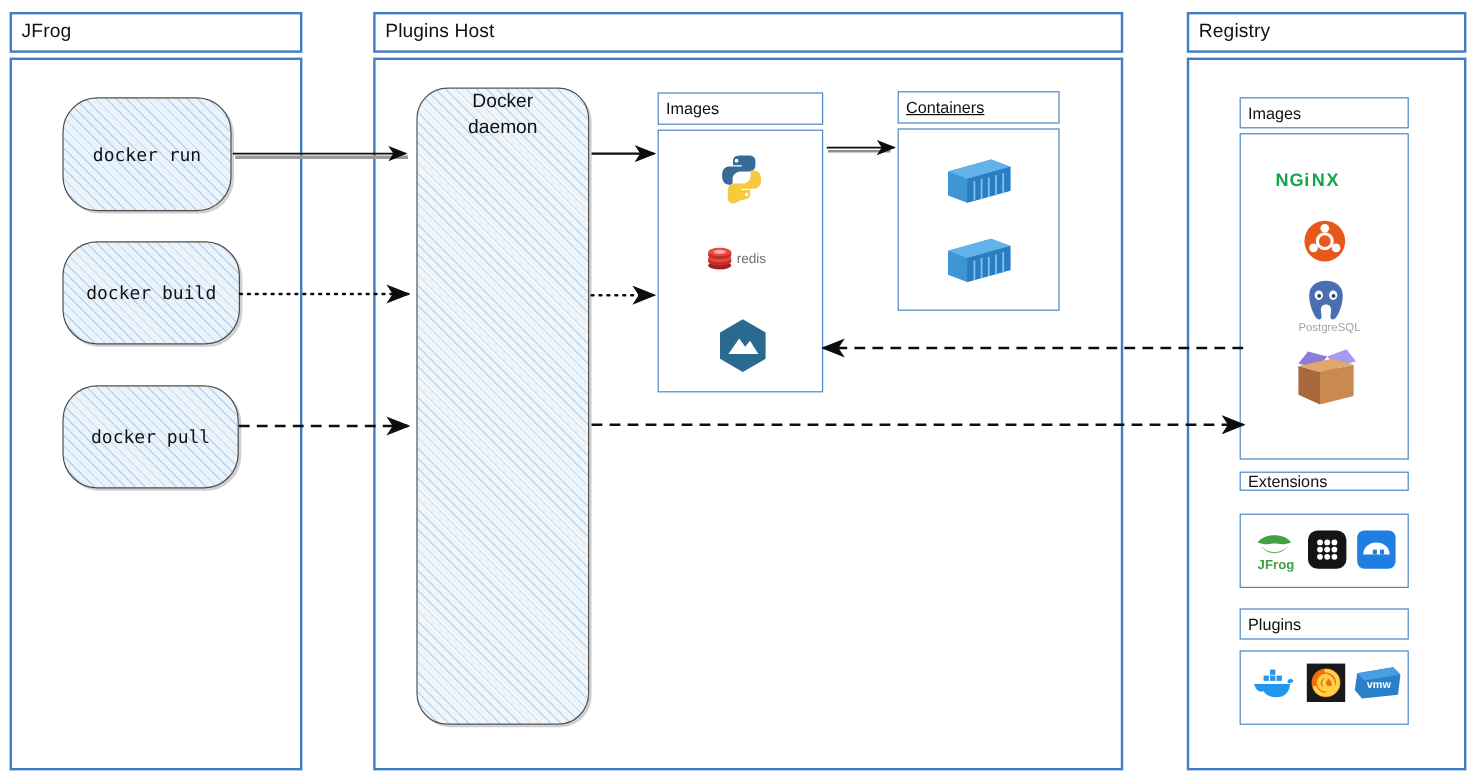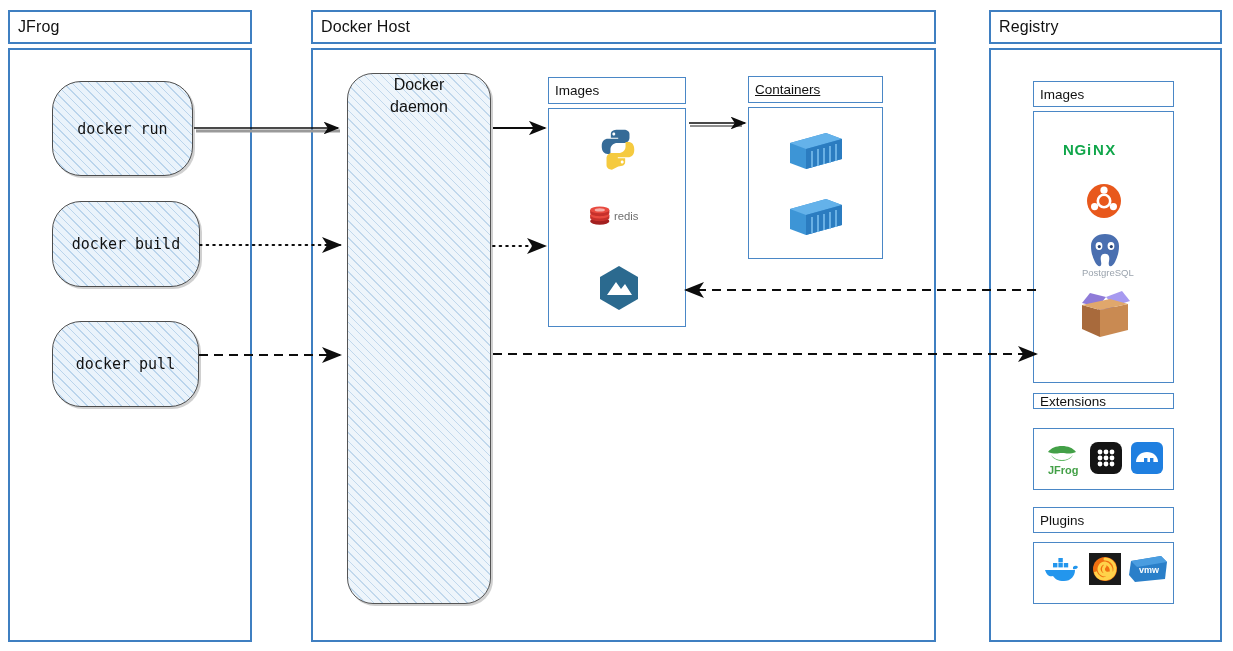--- a/index.html
+++ b/index.html
@@ -138,21 +138,21 @@
     <span>docker run</span>
   </div>
   <div class="cmd" style="left:52px; top:201px; width:148px; height:86px;">
     <span>docker build</span>
   </div>
   <div class="cmd" style="left:52px; top:321px; width:147px; height:86px;">
     <span>docker pull</span>
   </div>
 
   <div class="sec-title" style="left:311px; top:10px; width:625px; height:34px;">
-    <span>Docker Host</span>
+    <span>Plugins Host</span>
   </div>
   <div class="sec-body" style="left:311px; top:48px; width:625px; height:594px;"></div>
 
   <div class="daemon" style="left:347px; top:73px; width:144px; height:531px;">
     <span>
       <span>Docker</span><br>
       <span>daemon</span>
     </span>
   </div>
 

